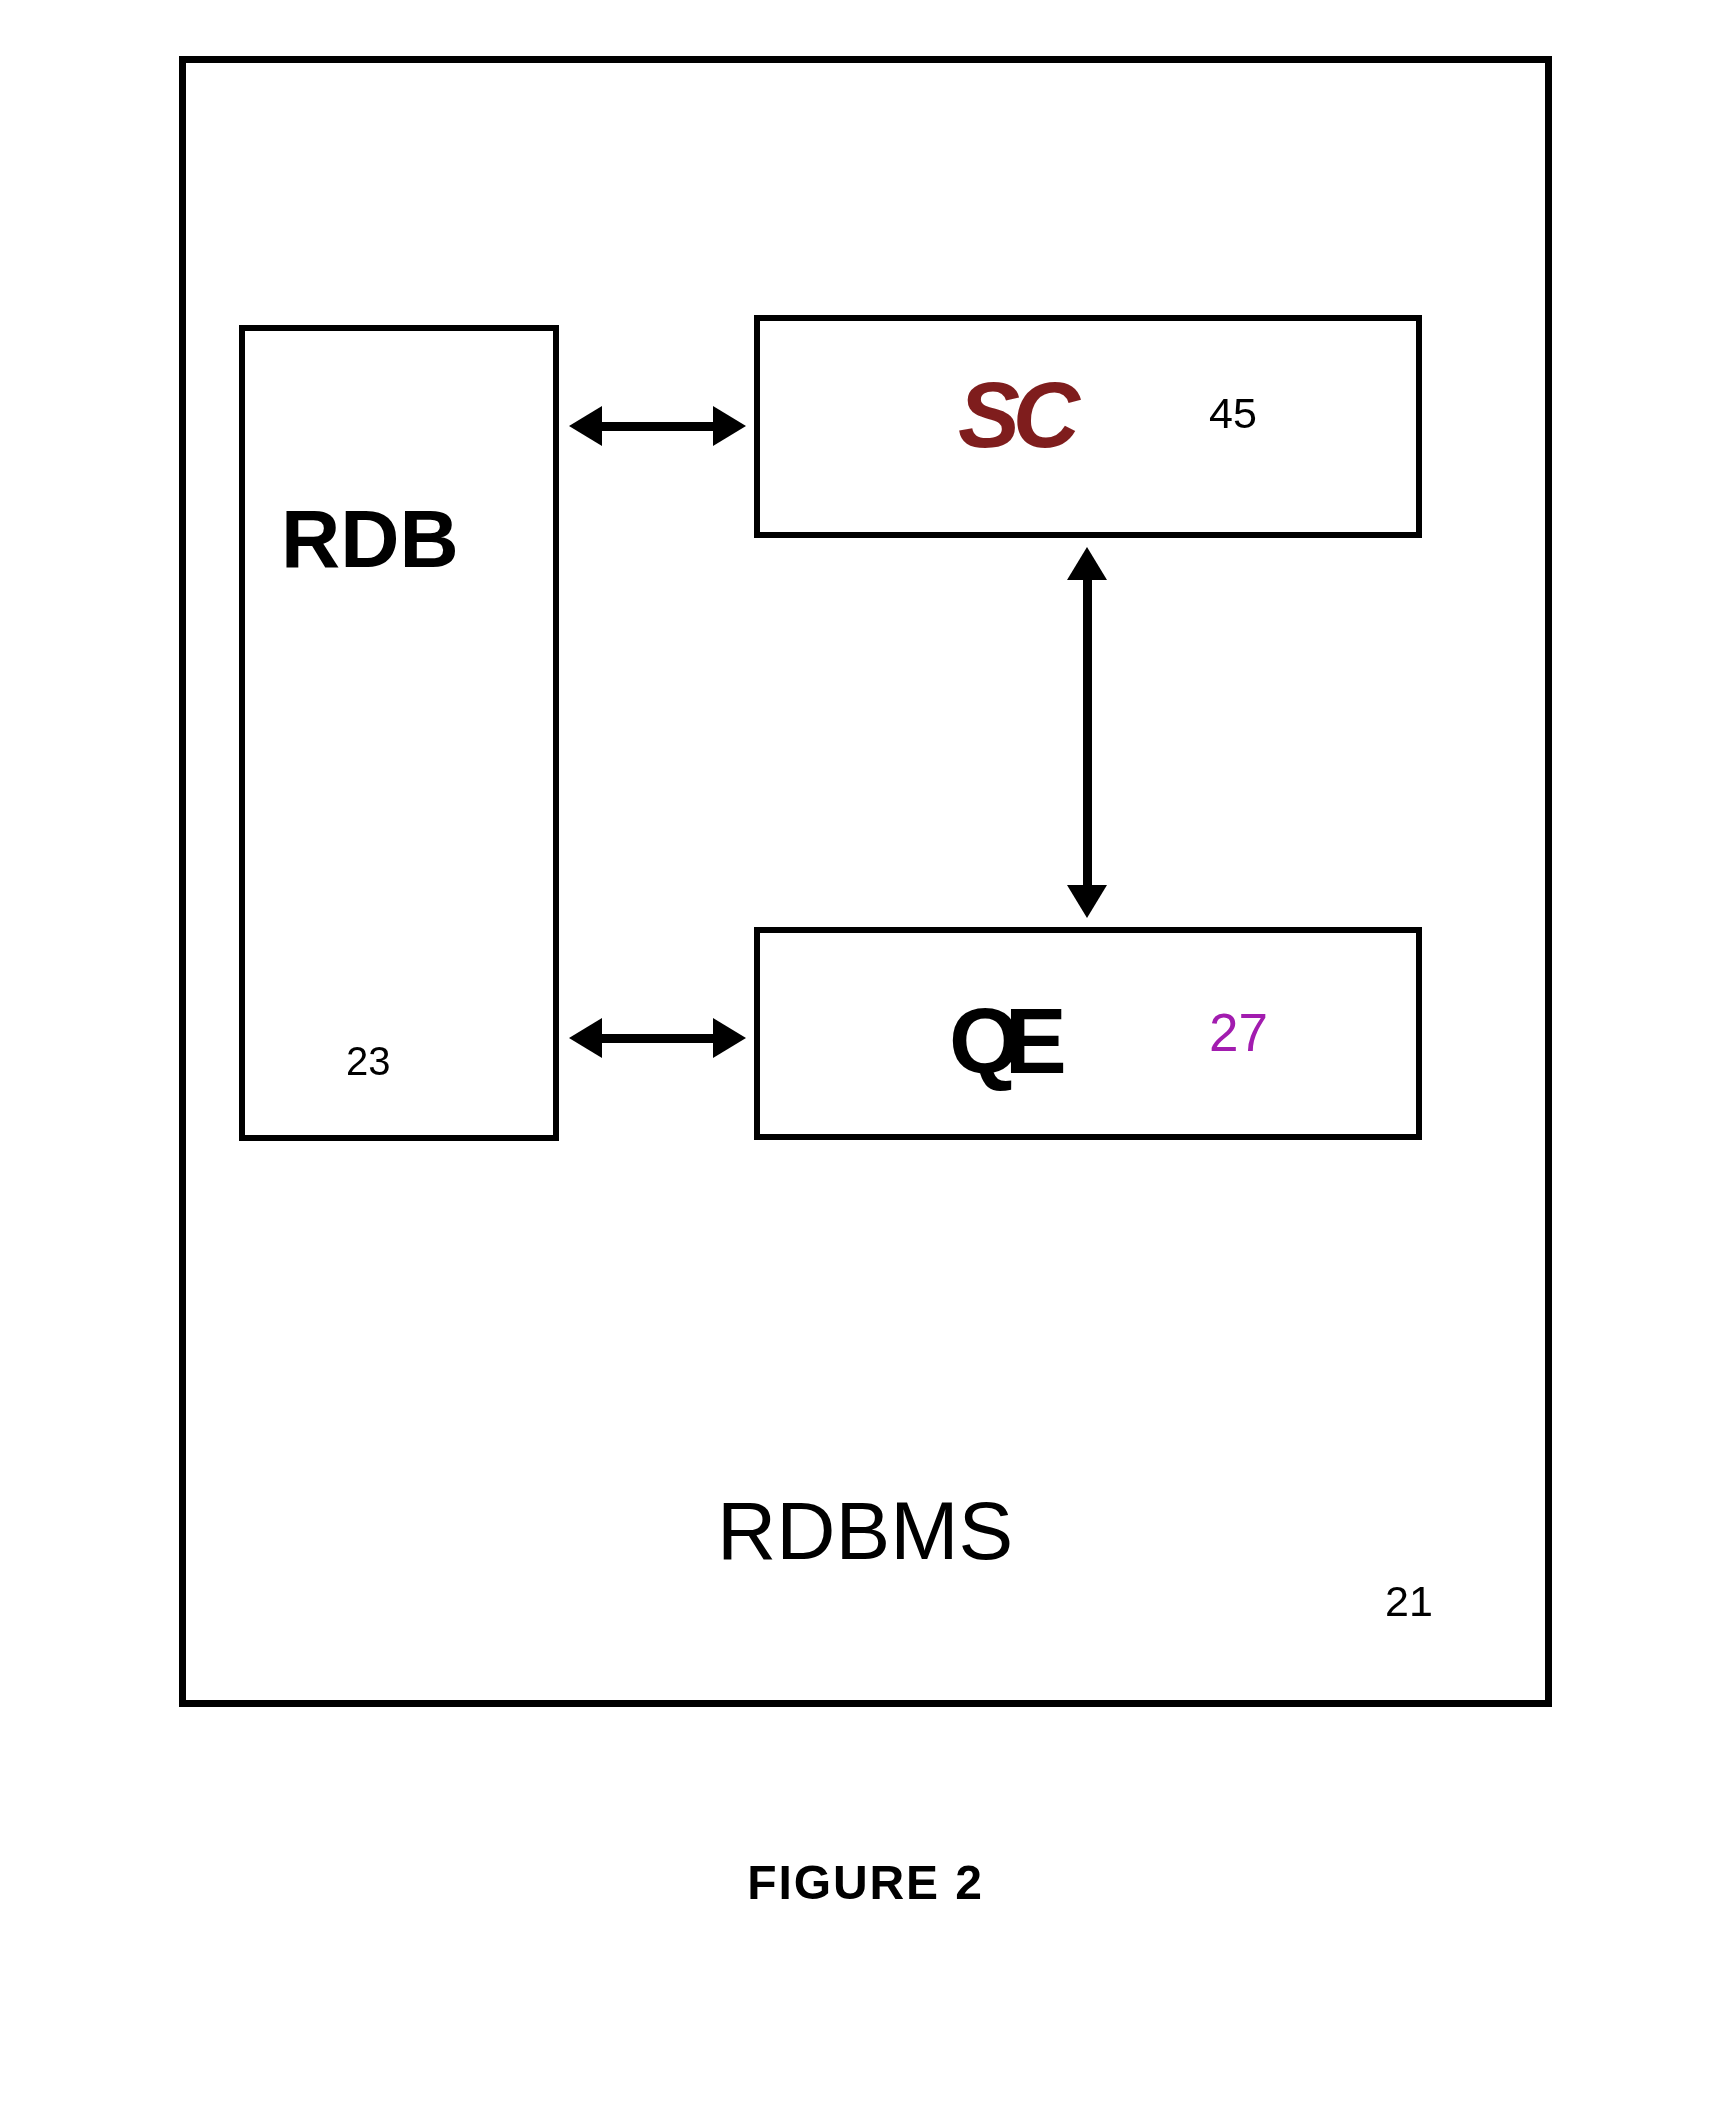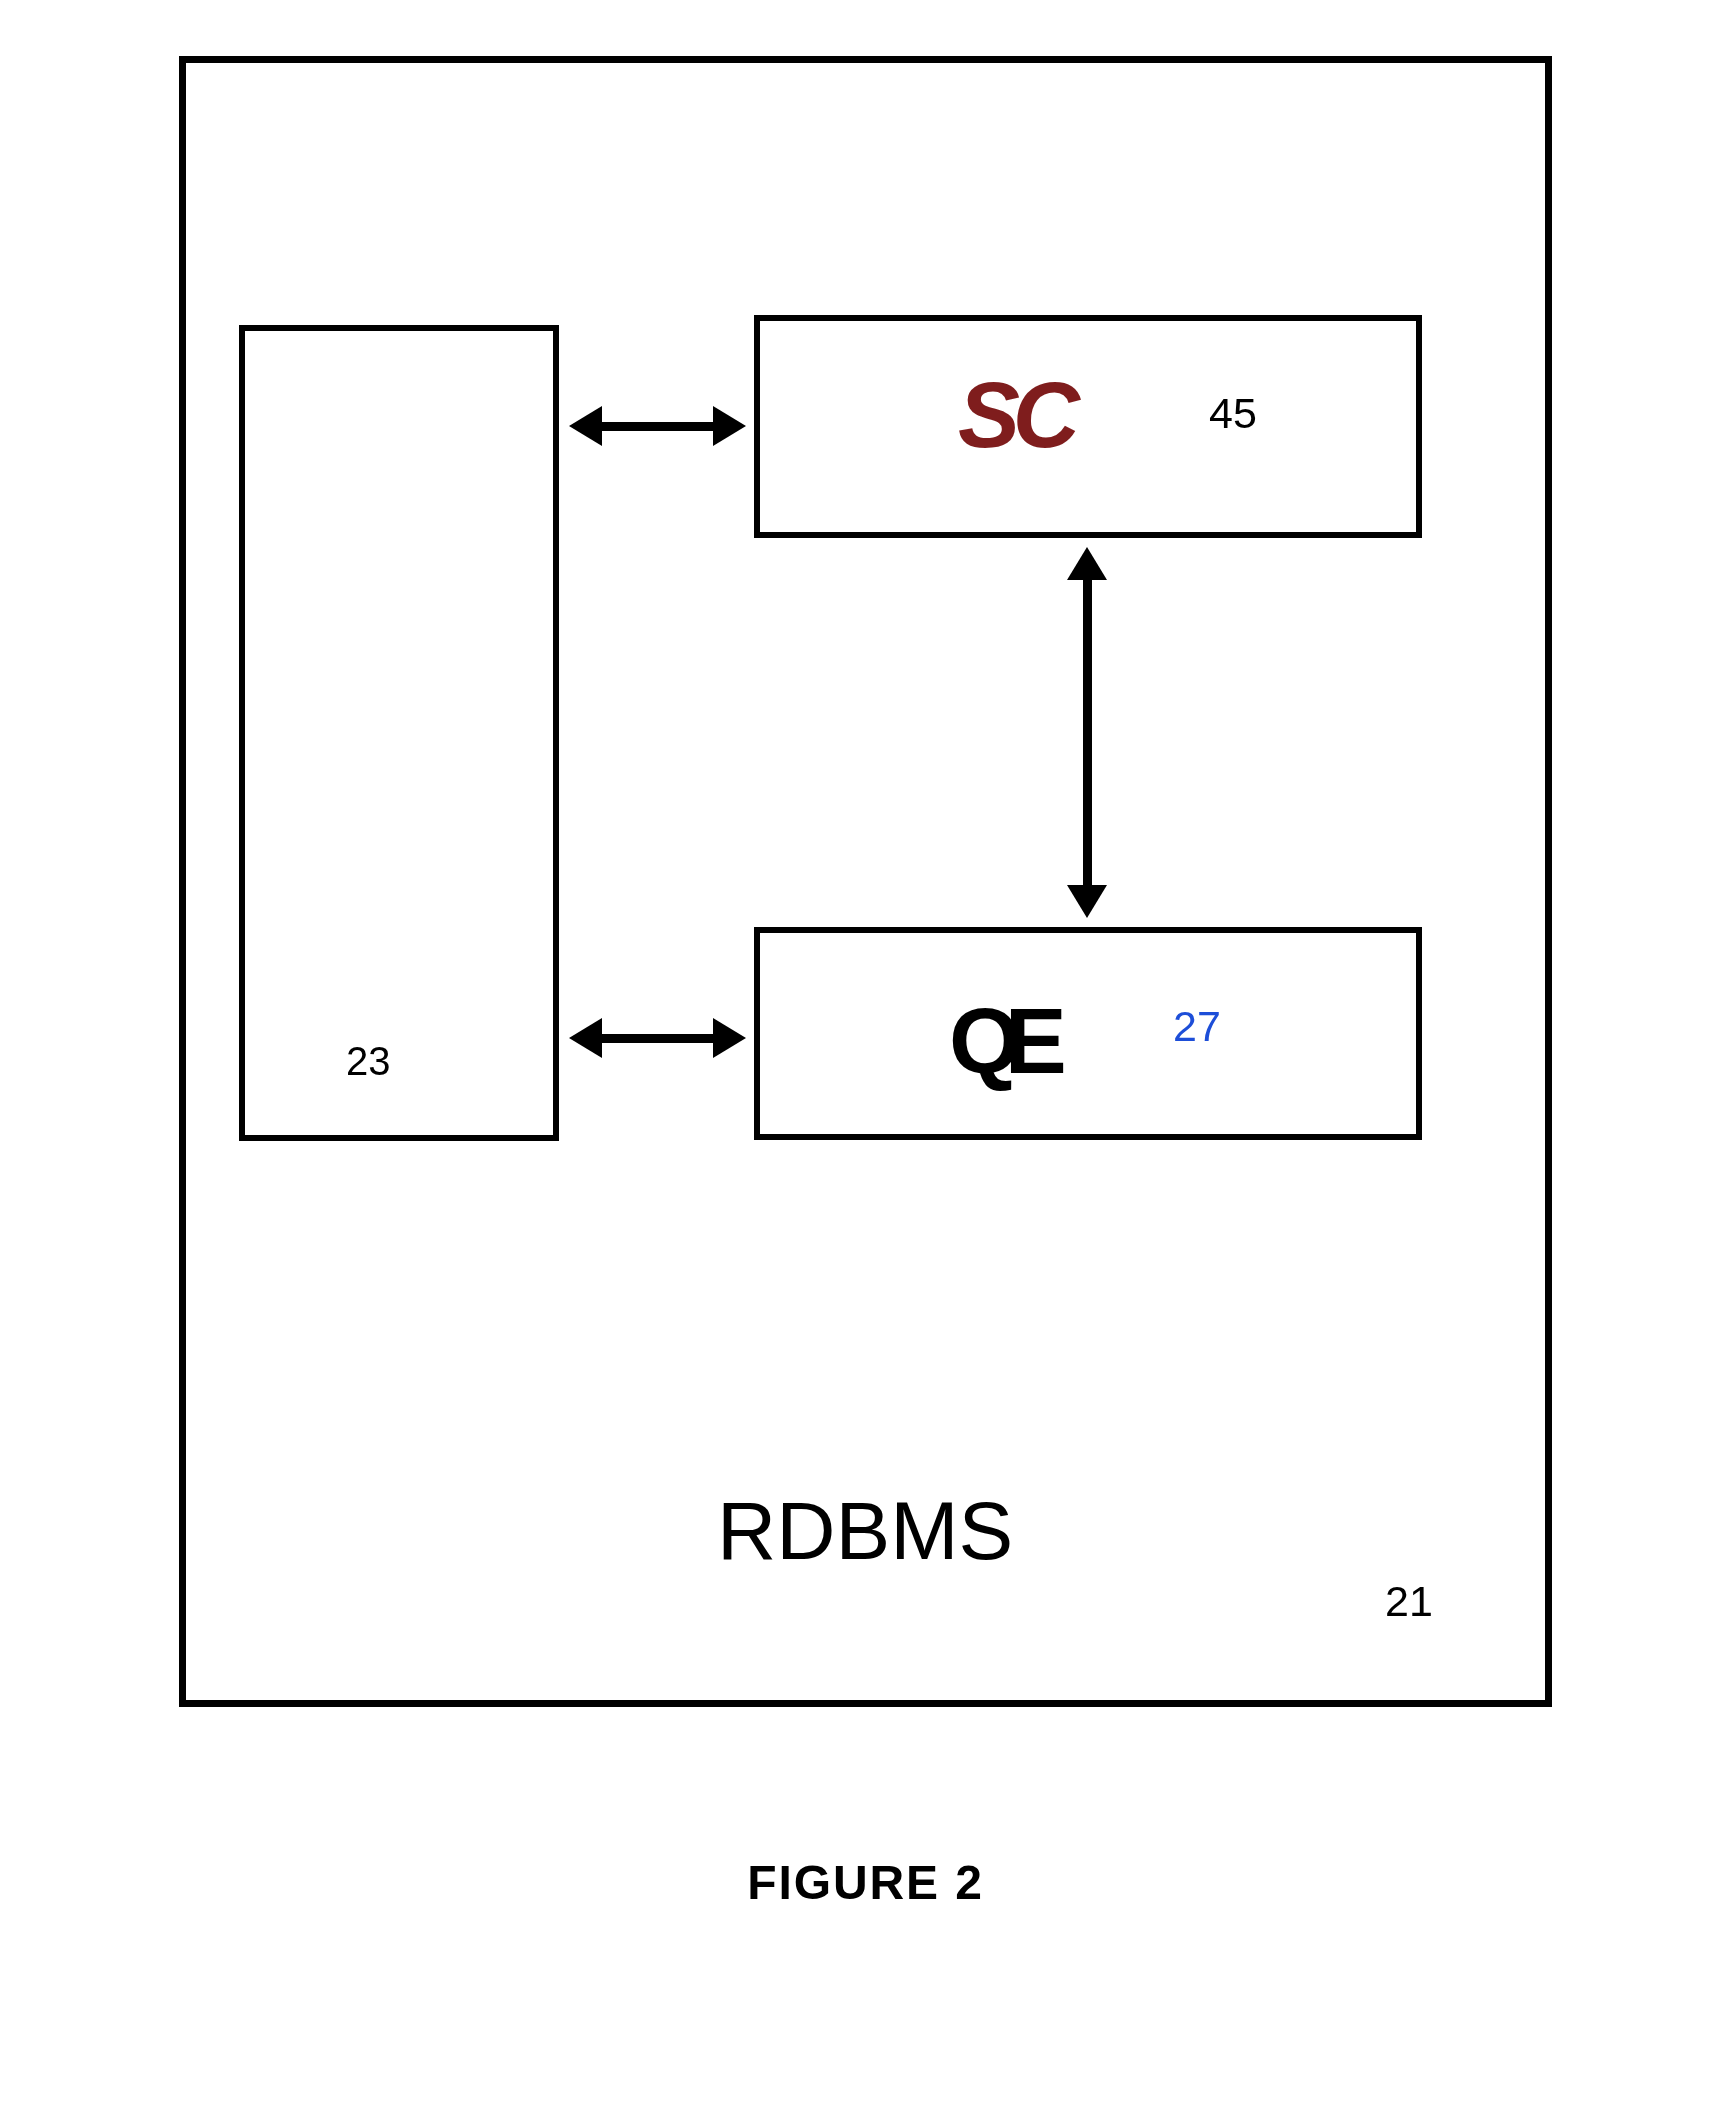--- a/index.html
+++ b/index.html
@@ -86,24 +86,24 @@
       left: 807px;
       top: 937px;
       font-size: 93px;
       font-weight: bold;
       color: #000;
       letter-spacing: -16.7px;
       margin-top: 14px;
     }
     .qe-num {
       position: absolute;
-      left: 1031px;
+      left: 1067px;
       top: 965px;
-      font-size: 43px;
-      color: #1d4ed8;
+      font-size: 53px;
+      color: #a21caf;
     }
     .rdbms-label {
       position: absolute;
       left: 575px;
       top: 1447px;
       font-size: 82px;
       font-weight: normal;
       color: #000;
     }
     .rdbms-num {
@@ -176,20 +176,21 @@
       border-top: 33px solid #000;
     }
   </style>
 </head>
 <body>
 
 <div class="diagram-container">
   <div class="outer-box"></div>
 
   <div class="rdb-box"></div>
+  <div class="rdb-label">RDB</div>
   <div class="rdb-num">23</div>
 
   <div class="sc-box"></div>
   <div class="sc-label">SC</div>
   <div class="sc-num">45</div>
 
   <div class="qe-box"></div>
   <div class="qe-label">QE</div>
   <div class="qe-num">27</div>
 

